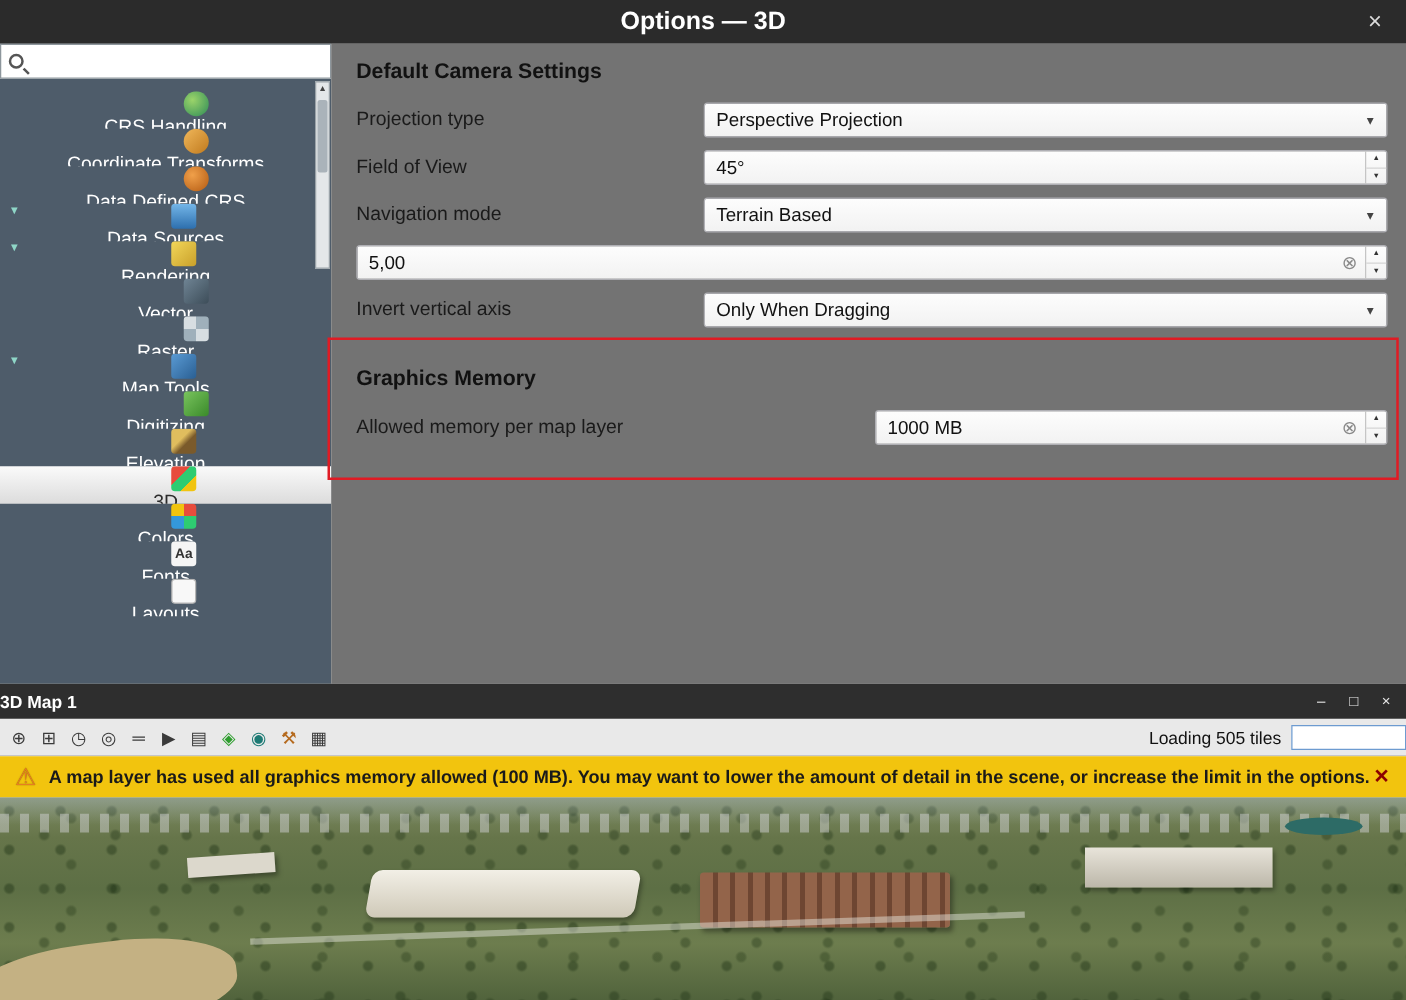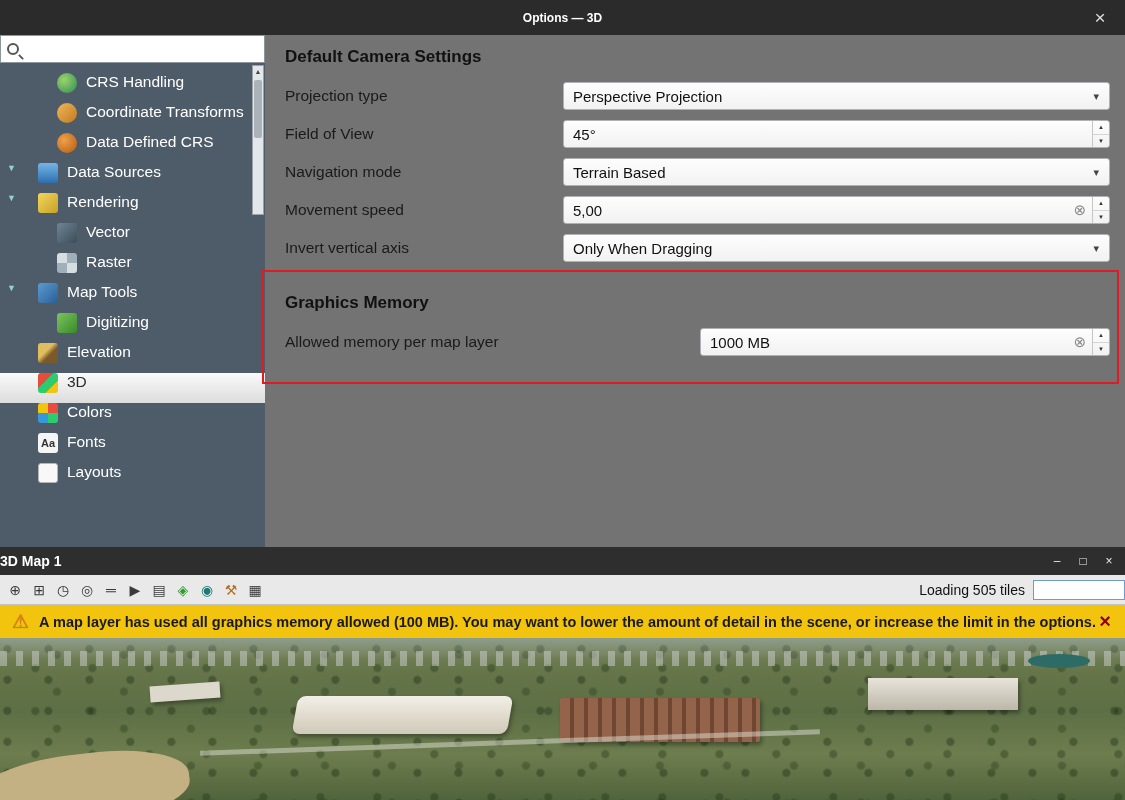--- a/index.html
+++ b/index.html
@@ -1,34 +1,34 @@
 <!DOCTYPE html>
 <html><head>
 <meta charset="utf-8">
 <style>
   * { margin:0; padding:0; box-sizing:border-box; }
   html,body { width:1125px; height:800px; font-family:"Liberation Sans", sans-serif; }
   .screen { position:relative; width:1125px; height:800px; overflow:hidden; background:#fcfcfc; }
 
   
   .titlebar { height:35px; background:#2b2b2b; display:flex; align-items:center; justify-content:center; position:relative; }
-  .titlebar-title { color:#ffffff; font-weight:bold; font-size:12px; }
+  .titlebar-title { color:#ffffff; font-weight:bold; font-size:20px; }
   .titlebar-close { position:absolute; right:10px; top:0; height:35px; width:30px; display:flex; align-items:center; justify-content:center; color:#dcdcdc; font-size:19px; cursor:pointer; }
 
   
   .dialog-body { display:flex; height:512px; position:relative; }
 
   
   .sidebar { width:265px; flex:none; background:#4e5c6a; position:relative; overflow:hidden; }
   .searchrow { height:28px; background:#ffffff; border:1px solid #8d969c; display:flex; align-items:center; }
   .mag { width:12px; height:12px; border:2px solid #555; border-radius:50%; margin:0 4px 0 6px; position:relative; flex:none; }
   .mag::after { content:""; position:absolute; width:6px; height:2px; background:#555; transform:rotate(45deg); left:9px; top:11px; }
   .searchinput { flex:1; border:none; outline:none; height:24px; font-size:14px; font-family:"Liberation Sans",sans-serif; }
   .tree { padding-top:10px; }
-  .tree-item { display:flex; align-items:flex-start; height:30px; color:#ffffff; font-size:15.5px; position:relative; white-space:nowrap; overflow:hidden; cursor:default; }
+  .tree-item { display:flex; align-items:center; height:30px; color:#ffffff; font-size:15.5px; position:relative; white-space:nowrap; overflow:hidden; cursor:default;flex-direction:column; }
   .tree-item.selected { background:linear-gradient(#fafafa,#dcdcdc); color:#2b2b2b; }
   .expander { position:absolute; left:7px; font-size:9px; color:#8fd6c7; }
   .tree-icon { width:20px; height:20px; border-radius:3px; margin-right:9px; flex:none; display:flex; align-items:center; justify-content:center; font-size:11px; font-weight:bold; }
   .indent1 .tree-icon { margin-left:38px; }
   .indent2 .tree-icon { margin-left:57px; }
   .ic-crs { background:radial-gradient(circle at 35% 35%, #9bd46a, #2e8b57); border-radius:50%; }
   .ic-coord { background:linear-gradient(135deg,#f0b75a,#c07a1e); border-radius:50%; }
   .ic-ucrs { background:radial-gradient(circle at 35% 35%, #f0a04a, #b35a12); border-radius:50%; }
   .ic-data { background:linear-gradient(#74b6e8,#2d6fae); }
   .ic-gdal { background:linear-gradient(135deg,#9bcf4e 50%,#cf3a7a 50%); border-radius:50%; }
@@ -214,21 +214,20 @@
 
       <div class="frow">
         <span class="flabel">Navigation mode</span>
         <div class="fctl">
           <span>Terrain Based</span>
           <span class="combo-arrow">▾</span>
         </div>
       </div>
 
       <div class="frow">
-        <span class="flabel">Movement speed</span>
         <div class="fctl">
           <span>5,00</span>
           <span class="clear-btn">⊗</span>
           <span class="spin-btns">
             <span class="spin-up">▲</span>
             <span class="spin-down">▼</span>
           </span>
         </div>
       </div>
 

